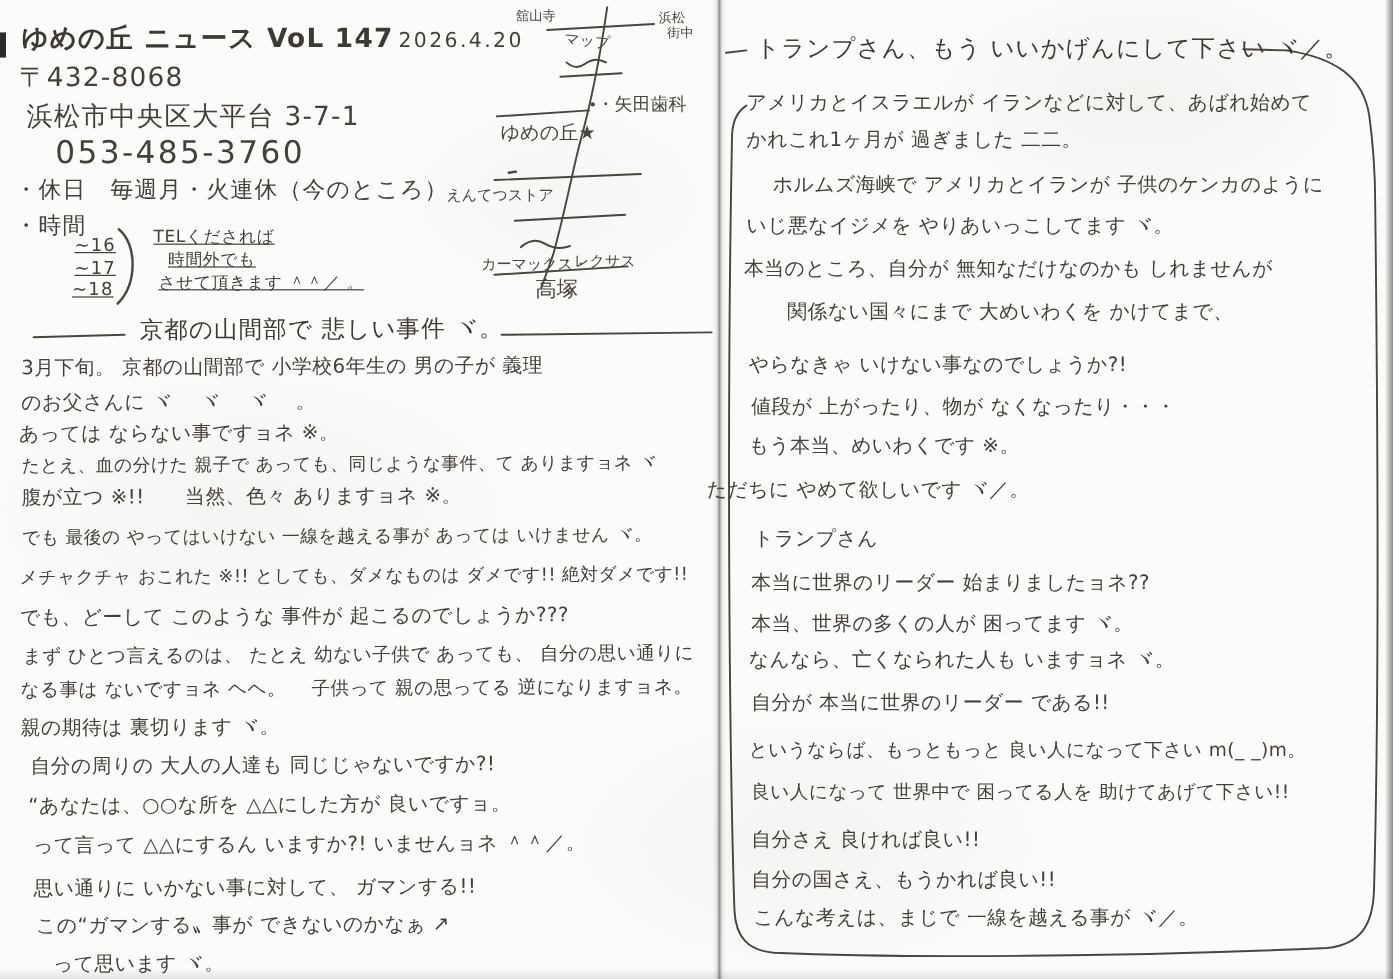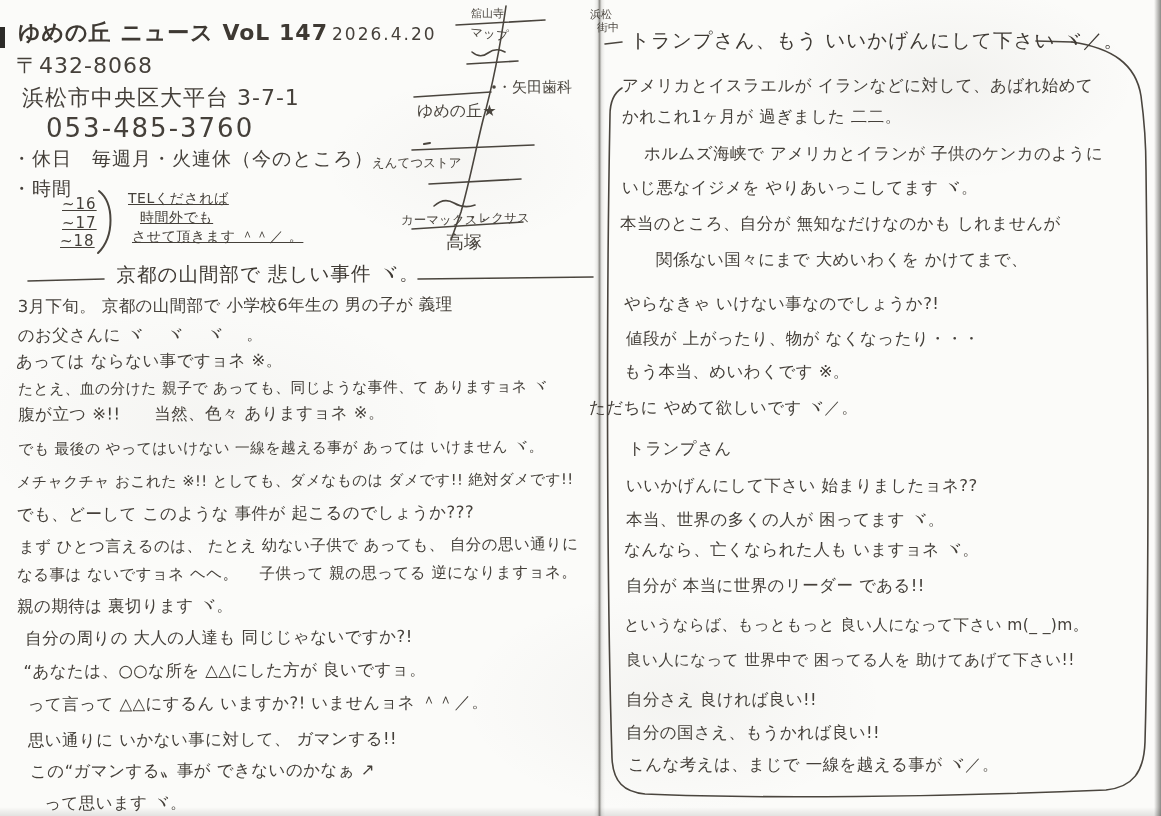--- a/index.html
+++ b/index.html
@@ -17,21 +17,21 @@
   .abs{position:absolute;white-space:nowrap;line-height:1.15;}
   .masthead-title{font-size:22px;letter-spacing:1px;font-weight:bold;color:#3e3933;}
   .date{font-size:17px;letter-spacing:2px;}
   .postal{font-size:22px;letter-spacing:1px;}
   .address{font-size:22px;letter-spacing:1px;}
   .phone{font-size:26px;letter-spacing:2px;text-align:right;}
   .info{font-size:19px;letter-spacing:1px;}
   .hours-num{font-size:15px;letter-spacing:1px;text-decoration:underline;}
   .tel-note{font-size:14px;letter-spacing:0.5px;text-decoration:underline;}
   .map-label{font-size:12.5px;letter-spacing:0;color:#4a453e;}
-  .map-label-sm{font-size:11px;margin-left:41px;}
+  .map-label-sm{font-size:11px;}
   .map-label-lg{font-size:18px;}
   .map-label-md{font-size:15px;}
   .article-title{font-size:19.5px;letter-spacing:1px;color:#3e3933;}
   .line{font-size:16.5px;letter-spacing:0.4px;}
   .fs15{font-size:14.8px;}
   .fs155{font-size:15.5px;}
   .tilt-l{transform:rotate(-0.3deg);}
   .fold{position:absolute;left:594px;top:0;width:11px;height:816px;
     background:linear-gradient(90deg, rgba(0,0,0,0) 0%, rgba(70,68,62,0.10) 30%, rgba(60,58,52,0.55) 50%, rgba(70,68,62,0.10) 70%, rgba(0,0,0,0) 100%);}
   .right-edge{position:absolute;right:0;top:0;width:7px;height:816px;
@@ -135,21 +135,21 @@
       <div class="abs line" style="left:622px;top:108px">かれこれ1ヶ月が 過ぎました 二二。</div>
       <div class="abs line" style="left:644px;top:145px">ホルムズ海峡で アメリカとイランが 子供のケンカのように</div>
       <div class="abs line" style="left:622px;top:179px">いじ悪なイジメを やりあいっこしてます ヾ。</div>
       <div class="abs line" style="left:620px;top:215px">本当のところ、自分が 無知なだけなのかも しれませんが</div>
       <div class="abs line" style="left:656px;top:251px">関係ない国々にまで 大めいわくを かけてまで、</div>
       <div class="abs line" style="left:624px;top:295px">やらなきゃ いけない事なのでしょうか?!</div>
       <div class="abs line" style="left:626px;top:330px">値段が 上がったり、物が なくなったり・・・</div>
       <div class="abs line" style="left:624px;top:363px">もう本当、めいわくです ※。</div>
       <div class="abs line" style="left:589px;top:399px">ただちに やめて欲しいです ヾ／。</div>
       <div class="abs line" style="left:628px;top:440px">トランプさん</div>
-      <div class="abs line" style="left:626px;top:477px">いいかげんにして下さい 始まりましたョネ??</div>
+      <div class="abs line" style="left:626px;top:477px">本当に世界のリーダー 始まりましたョネ??</div>
       <div class="abs line" style="left:626px;top:511px">本当、世界の多くの人が 困ってます ヾ。</div>
       <div class="abs line" style="left:624px;top:541px">なんなら、亡くなられた人も いますョネ ヾ。</div>
       <div class="abs line" style="left:626px;top:577px">自分が 本当に世界のリーダー である!!</div>
       <div class="abs line fs155" style="left:624px;top:617px">というならば、もっともっと 良い人になって下さい m(_ _)m。</div>
       <div class="abs line fs155" style="left:626px;top:652px">良い人になって 世界中で 困ってる人を 助けてあげて下さい!!</div>
       <div class="abs line" style="left:626px;top:691px">自分さえ 良ければ良い!!</div>
       <div class="abs line" style="left:626px;top:724px">自分の国さえ、もうかれば良い!!</div>
       <div class="abs line" style="left:628px;top:756px">こんな考えは、まじで 一線を越える事が ヾ／。</div>
     </div>
   </div>

